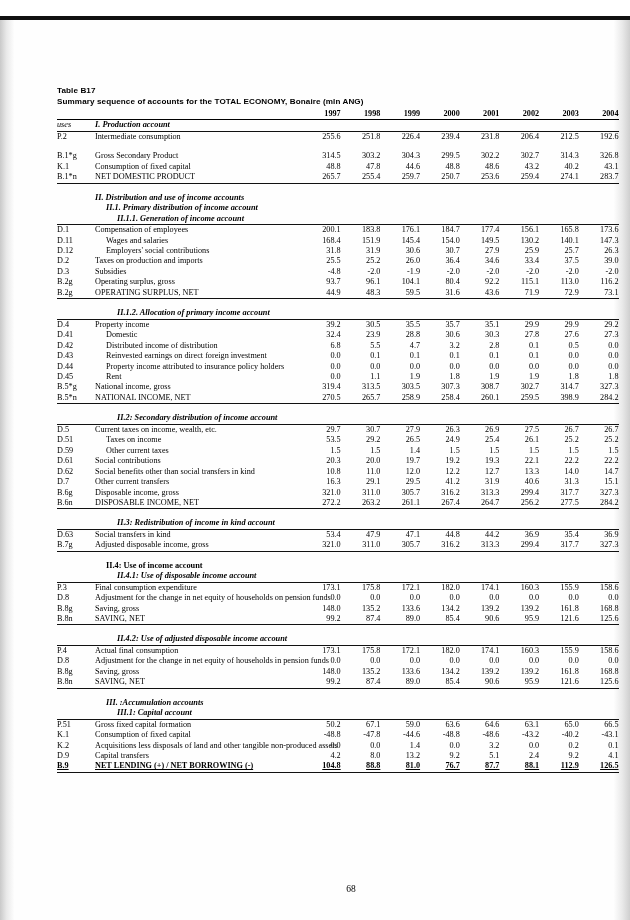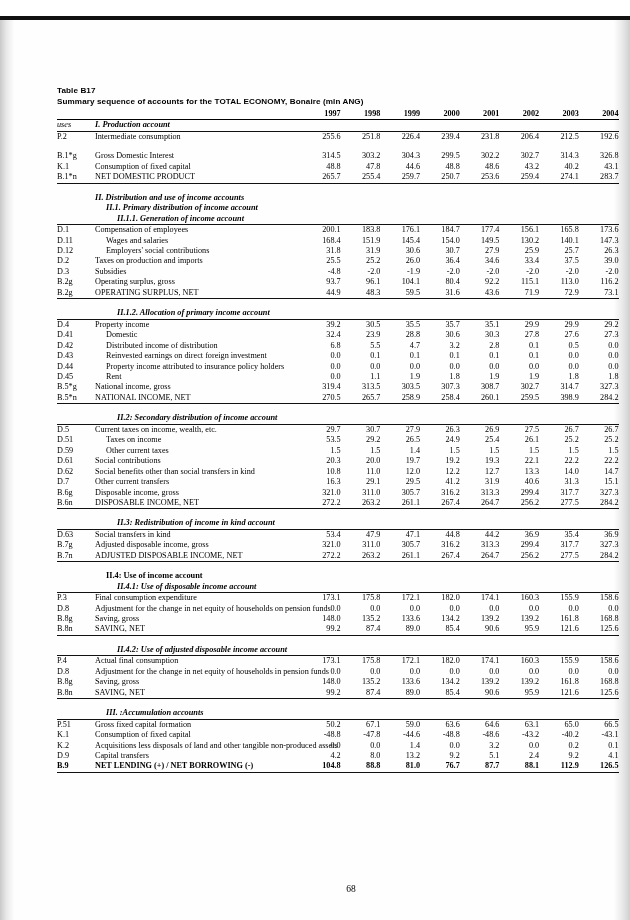--- a/index.html
+++ b/index.html
@@ -109,21 +109,21 @@
     font-weight: bold;
     font-size: 8.3px;
   }
   .uses {
     font-style: italic;
     font-weight: normal;
     font-size: 8.2px;
   }
   .ind1 { padding-left: 11px; display:inline-block; }
   .ind2 { padding-left: 22px; display:inline-block; }
-  .bold { font-weight: bold; }
+  .bold { font-weight: bold; text-decoration: underline; }
 
   .wrap2 { white-space: normal; line-height: 10.3px; }
 
   #page-number {
     position: absolute;
     left: 0; top: 868px;
     width: 630px;
     text-align: center;
     font-size: 9.5px;
     font-family: "Liberation Serif", serif;
@@ -186,21 +186,21 @@
             <td class="num">231.8</td>
             <td class="num">206.4</td>
             <td class="num">212.5</td>
             <td class="num">192.6</td>
           </tr>
           <tr class="spacer-row">
             <td colspan="10"></td>
           </tr>
           <tr>
             <td class="code">B.1*g</td>
-            <td class="label"><span>Gross Domestic Interest</span></td>
+            <td class="label"><span>Gross Secondary Product</span></td>
             <td class="num">314.5</td>
             <td class="num">303.2</td>
             <td class="num">304.3</td>
             <td class="num">299.5</td>
             <td class="num">302.2</td>
             <td class="num">302.7</td>
             <td class="num">314.3</td>
             <td class="num">326.8</td>
           </tr>
           <tr>
@@ -580,32 +580,20 @@
             <td class="label"><span>Adjusted disposable income, gross</span></td>
             <td class="num">321.0</td>
             <td class="num">311.0</td>
             <td class="num">305.7</td>
             <td class="num">316.2</td>
             <td class="num">313.3</td>
             <td class="num">299.4</td>
             <td class="num">317.7</td>
             <td class="num">327.3</td>
           </tr>
-          <tr>
-            <td class="code">B.7n</td>
-            <td class="label"><span>ADJUSTED DISPOSABLE INCOME, NET</span></td>
-            <td class="num">272.2</td>
-            <td class="num">263.2</td>
-            <td class="num">261.1</td>
-            <td class="num">267.4</td>
-            <td class="num">264.7</td>
-            <td class="num">256.2</td>
-            <td class="num">277.5</td>
-            <td class="num">284.2</td>
-          </tr>
           <tr class="rule-thin">
             <td colspan="10"></td>
           </tr>
           <tr class="spacer-row">
             <td colspan="10"></td>
           </tr>
           <tr>
             <td class="code"></td>
             <td colspan="9"><span class="hdr-bold ind1">II.4: Use of income account</span></td>
           </tr>
@@ -728,20 +716,24 @@
           <tr class="rule-thin">
             <td colspan="10"></td>
           </tr>
           <tr class="spacer-row">
             <td colspan="10"></td>
           </tr>
           <tr>
             <td class="code"></td>
             <td colspan="9"><span class="hdr-italic ind1">III. :Accumulation accounts</span></td>
           </tr>
+          <tr>
+            <td class="code"></td>
+            <td colspan="9"><span class="hdr-italic ind2">III.1: Capital account</span></td>
+          </tr>
           <tr class="rule-thin">
             <td colspan="10"></td>
           </tr>
           <tr>
             <td class="code">P.51</td>
             <td class="label"><span>Gross fixed capital formation</span></td>
             <td class="num">50.2</td>
             <td class="num">67.1</td>
             <td class="num">59.0</td>
             <td class="num">63.6</td>

